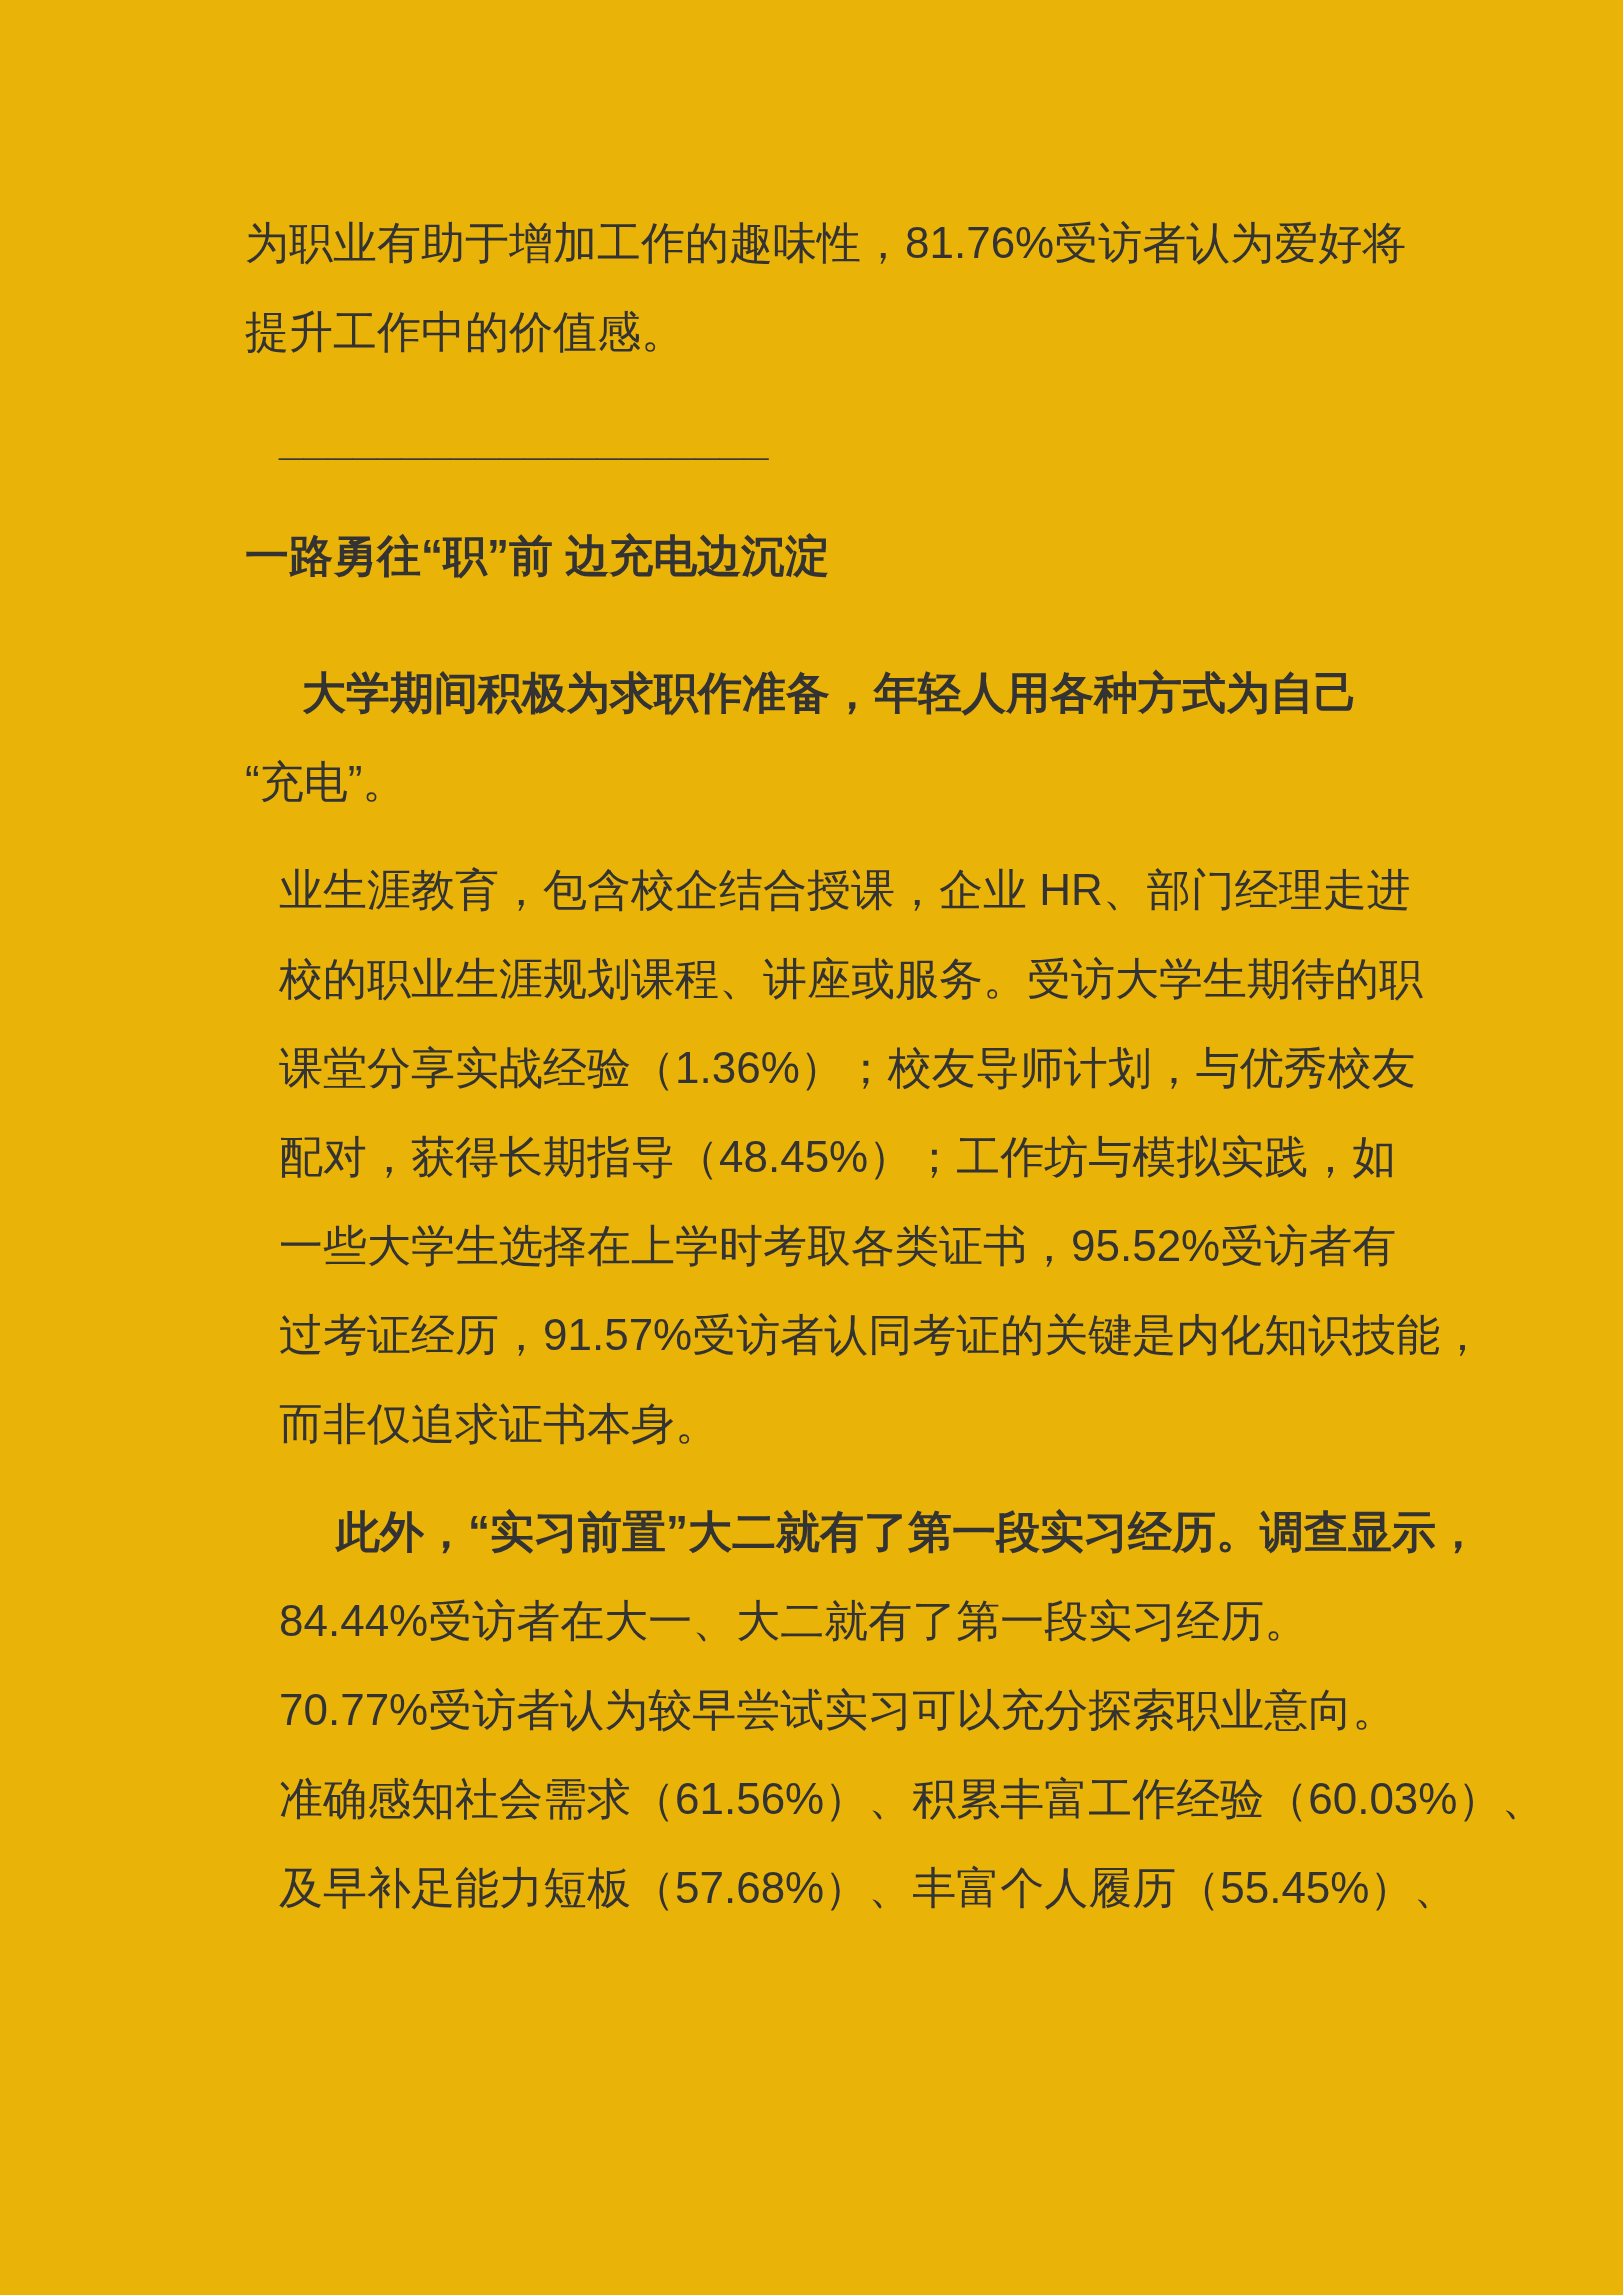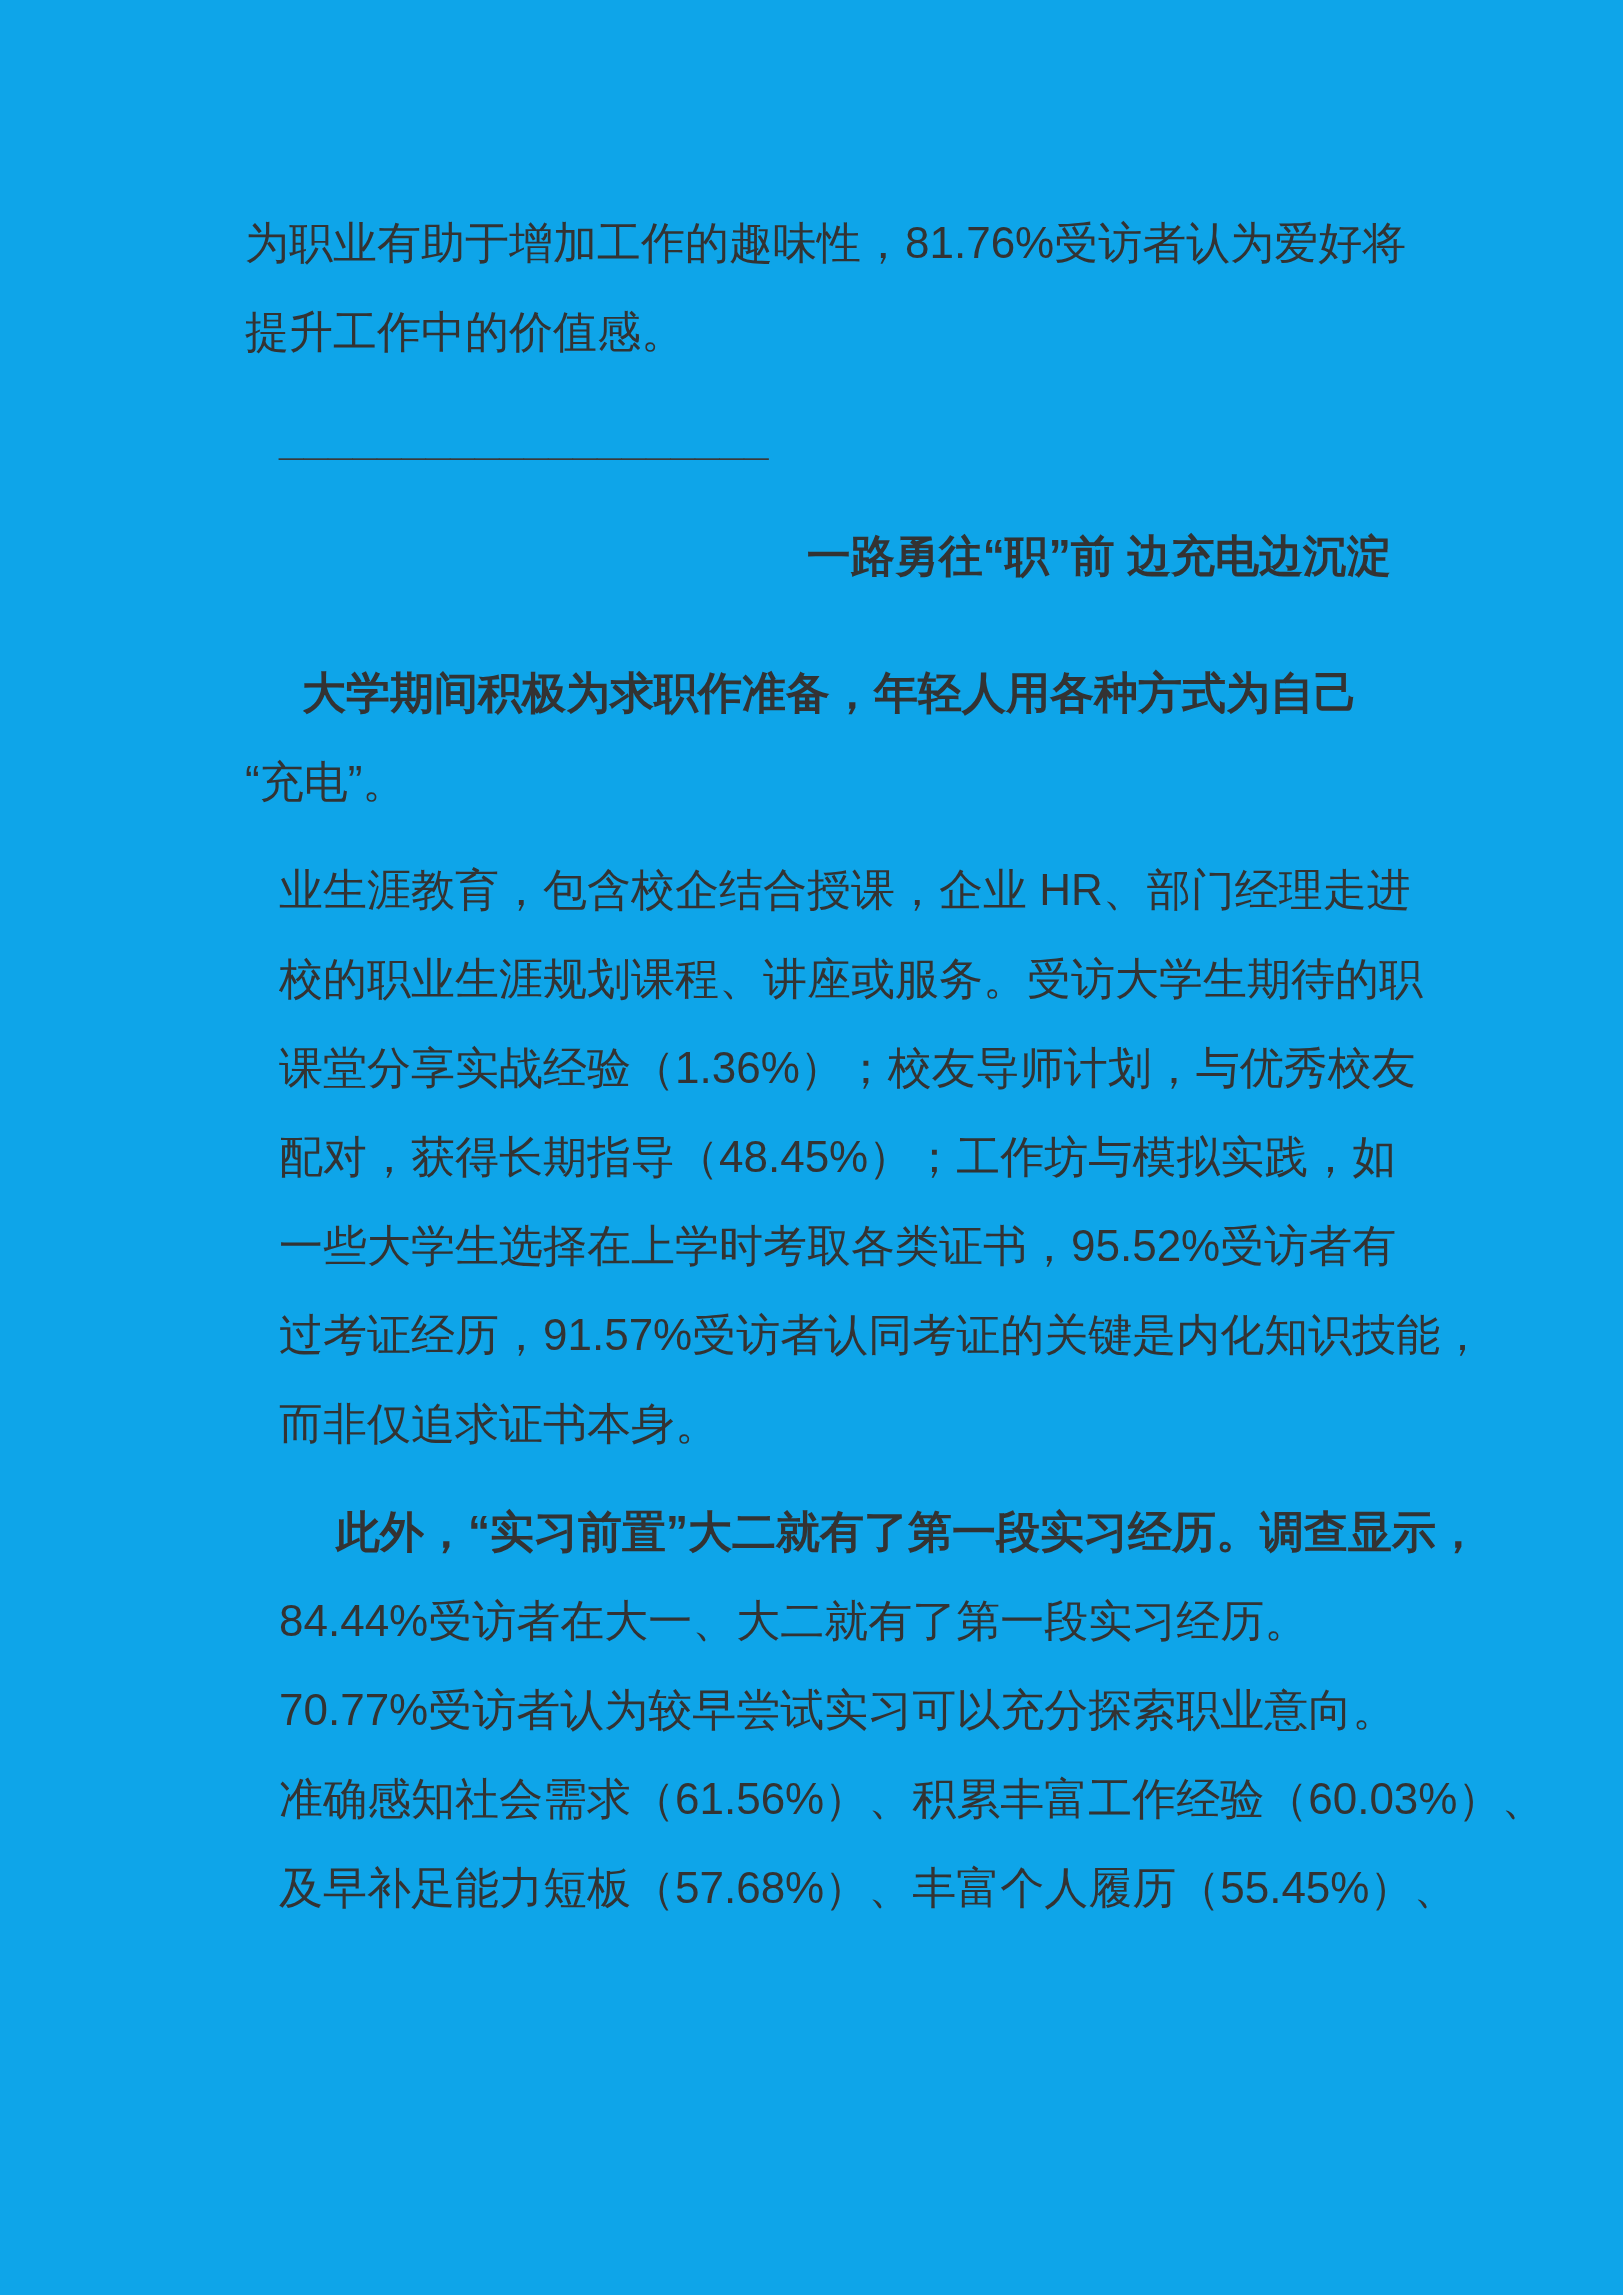--- a/index.html
+++ b/index.html
@@ -6,39 +6,39 @@
     margin: 0;
     padding: 0;
     background: #ffffff;
   }
   .doc {
     position: relative;
     width: 1623px;
     height: 2295px;
     box-sizing: border-box;
     padding: 198px 232px 0 245px;
-    background: #0ea5e9;
+    background: #eab308;
     color: #333333;
     font-family: "Liberation Sans", "DejaVu Sans", sans-serif;
     font-size: 44px;
     font-weight: 400;
     line-height: 89px;
     overflow: hidden;
   }
   .para { margin: 0; }
   .mt28 { margin-top: 19px; margin-left: 34px; }
   .mt70 { margin-top: 48px; }
   .line {
     white-space: nowrap;
     letter-spacing: 0;
   }
   .line.indent { text-indent: 57px; font-weight: bold; }
   .section-heading {
     margin: 27px 0 0 0;
-    text-align: right;
+    text-align: left;
     font-weight: 700;
     font-size: 44px;
     line-height: 89px;
     white-space: nowrap;
   }
   .divider-text {
     font-weight: 700;
     color: #3a3a3a;
     white-space: nowrap;
   }

